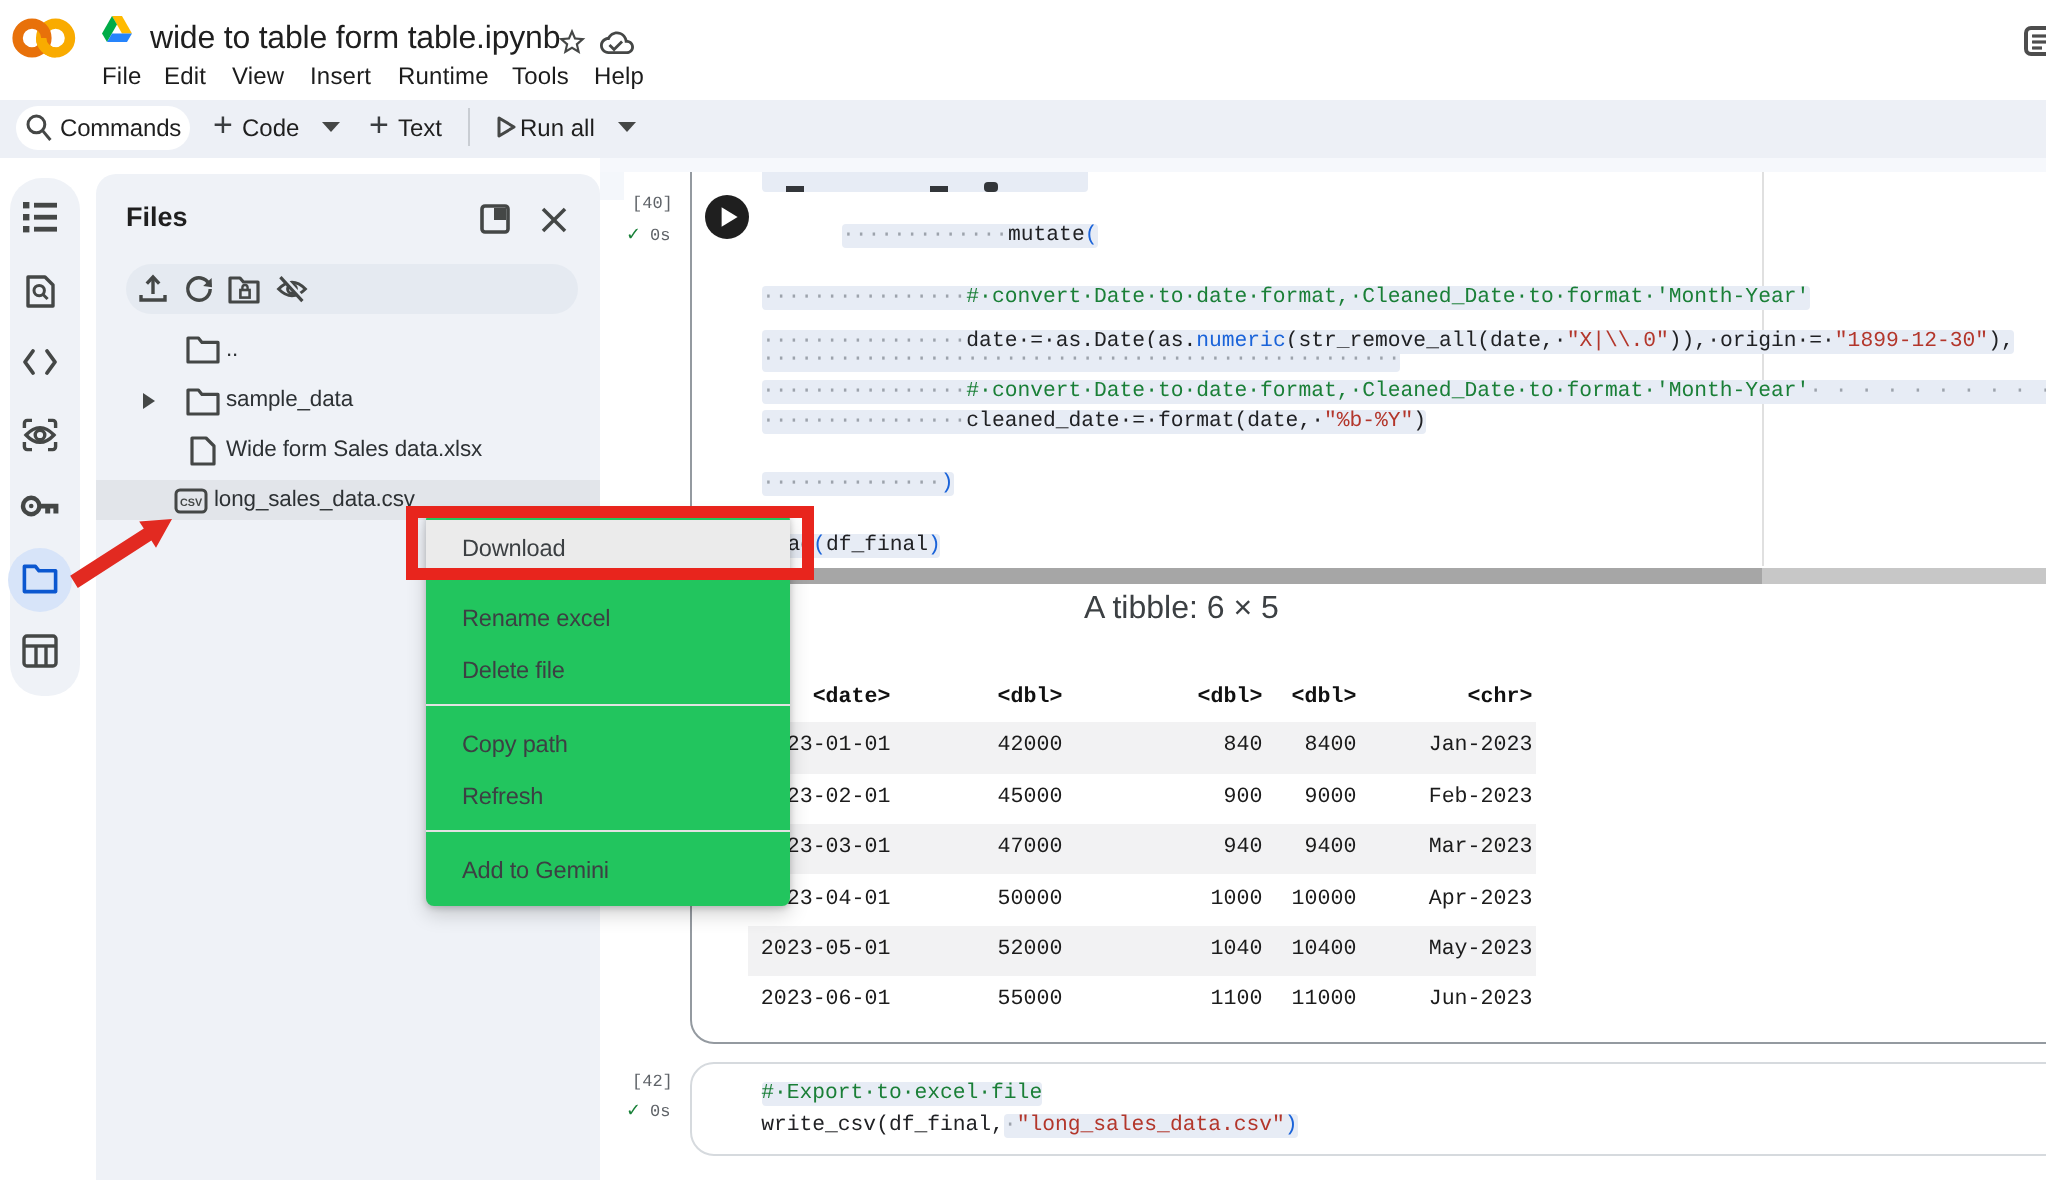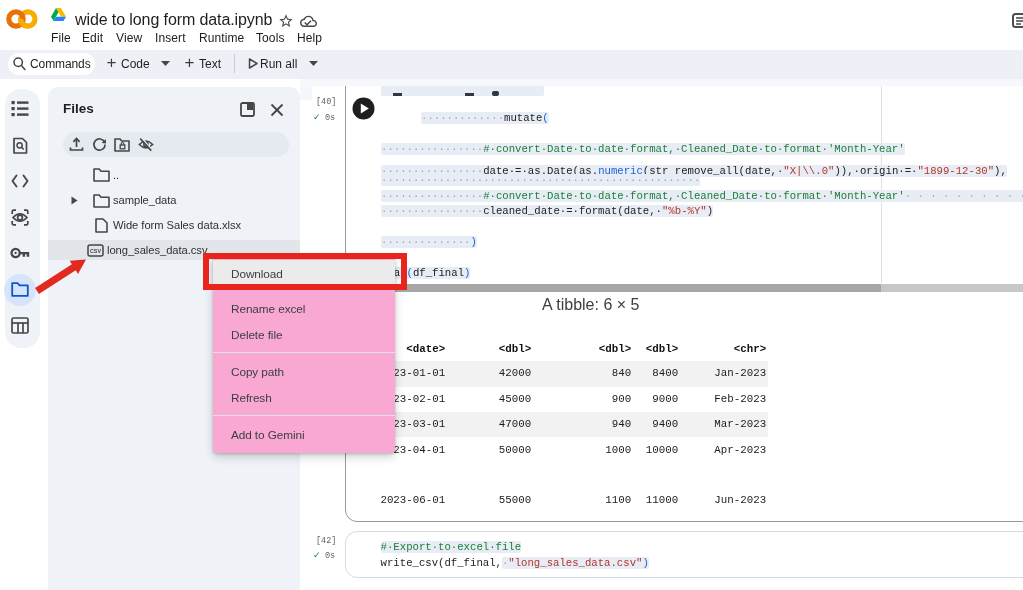--- a/index.html
+++ b/index.html
@@ -33,21 +33,21 @@
   .hc { font-weight:bold; color:#111; }
   .c1 { left:-38.8px; } .c2 { left:47.2px; } .c3 { left:147.2px; } .c4 { left:194.2px; } .c5 { left:282.2px; }
   
   #rail { left:5px; top:89px; width:35px; height:259px; background:#eff2f7;
     border-radius:16px; }
   
   #fcard { left:48px; top:87px; width:252px; height:503px; background:#eff2f7;
     border-radius:10px 10px 0 0; }
   .ftxt { font-size:11.2px; letter-spacing:-0.05px; color:#2d3134; }
   
-  #cmenu { left:213px; top:256px; width:182px; height:197px; background:#f9a8d4;
+  #cmenu { left:213px; top:256px; width:182px; height:197px; background:#22c55e;
     border-radius:4px; box-shadow:0 1px 3px rgba(0,0,0,.18), 0 4px 10px rgba(0,0,0,.18); }
   .mi { position:absolute; left:18px; font-size:11.8px; letter-spacing:-0.1px; color:#3c4043; }
   .mdiv { position:absolute; left:0; width:182px; height:1px; background:#e2e2e2; }
 </style>
 </head>
 <body>
 <div id="stage">
 
   <div class="abs" style="left:0;top:0;width:1023px;height:50px;background:#fff;"></div>
 
@@ -55,21 +55,21 @@
     <circle cx="24.8" cy="12" r="7.2" fill="none" stroke="#f9ab00" stroke-width="5.2"></circle>
     <circle cx="13" cy="12" r="7.2" fill="none" stroke="#e8710a" stroke-width="5.2"></circle>
     <path d="M 24.8 19.2 A 7.2 7.2 0 0 1 17.6 12" fill="none" stroke="#f9ab00" stroke-width="5.2"></path>
   </svg>
 
   <svg class="abs" style="left:51px;top:8px;" width="15" height="13" viewBox="0 0 15 13">
     <polygon points="5.0,0 10,0 15,8.7 10,8.7" fill="#ffba00"></polygon>
     <polygon points="5.0,0 0,8.7 2.5,13 7.5,4.3" fill="#00ac47"></polygon>
     <polygon points="2.5,13 12.5,13 15,8.7 5,8.7" fill="#2684fc"></polygon>
   </svg>
-  <div class="abs" style="left:75px;top:11px;font-size:16px;letter-spacing:-0.1px;color:#1f1f1f;">wide to long form data.ipynb</div>
+  <div class="abs" style="left:75px;top:11px;font-size:16px;letter-spacing:-0.1px;color:#1f1f1f;">wide to table form table.ipynb</div>
 
   <svg class="abs" style="left:278px;top:13px;" width="16" height="16" viewBox="0 0 24 24">
     <path d="M22 9.24l-7.19-.62L12 2 9.19 8.63 2 9.24l5.46 4.73L5.82 21 12 17.27 18.18 21l-1.63-7.03L22 9.24zM12 15.4l-3.76 2.27 1-4.28-3.32-2.88 4.38-.38L12 6.1l1.71 4.04 4.38.38-3.32 2.88 1 4.28L12 15.4z" fill="#454746"></path>
   </svg>
 
   <svg class="abs" style="left:300px;top:14px;" width="17" height="14" viewBox="0 0 24 17">
     <path d="M19.35 7.04C18.67 3.59 15.64 1 12 1 9.11 1 6.6 2.64 5.35 5.04 2.34 5.36 0 7.91 0 11c0 3.31 2.69 6 6 6h13c2.76 0 5-2.24 5-5 0-2.64-2.05-4.78-4.65-4.96zM19 15H6c-2.21 0-4-1.79-4-4s1.79-4 4-4h.71C7.37 4.69 9.48 3 12 3c3.04 0 5.5 2.46 5.5 5.5v.5H19c1.66 0 3 1.34 3 3s-1.34 3-3 3zm-9.08-2.59L7.4 9.89l-1.41 1.41 3.93 3.93 6.36-6.36-1.41-1.41-4.95 4.95z" fill="#454746"></path>
   </svg>
 
   <svg class="abs" style="left:1012px;top:13px;" width="16" height="15" viewBox="0 0 16 15">
@@ -175,20 +175,27 @@
           <span class="tc c4">9400</span>
           <span class="tc c5">Mar-2023</span>
       </div>
       <div class="trow" style="top:351.5px;">
         <span class="tc c1">2023-04-01</span>
           <span class="tc c2">50000</span>
           <span class="tc c3">1000</span>
           <span class="tc c4">10000</span>
           <span class="tc c5">Apr-2023</span>
       </div>
+      <div class="trow stripe" style="top:376.9px;">
+        <span class="tc c1">2023-05-01</span>
+          <span class="tc c2">52000</span>
+          <span class="tc c3">1040</span>
+          <span class="tc c4">10400</span>
+          <span class="tc c5">May-2023</span>
+      </div>
       <div class="trow" style="top:402.3px;">
         <span class="tc c1">2023-06-01</span>
           <span class="tc c2">55000</span>
           <span class="tc c3">1100</span>
           <span class="tc c4">11000</span>
           <span class="tc c5">Jun-2023</span>
       </div>
 
       <div class="abs" style="left:32.5px;top:444.5px;width:740px;height:47.5px;border:1px solid #d6dade;border-radius:12px;background:#fff;"></div>
       <div class="abs mono" style="left:4px;top:450px;font-size:8.5px;color:#5f6368;">[42]</div>

